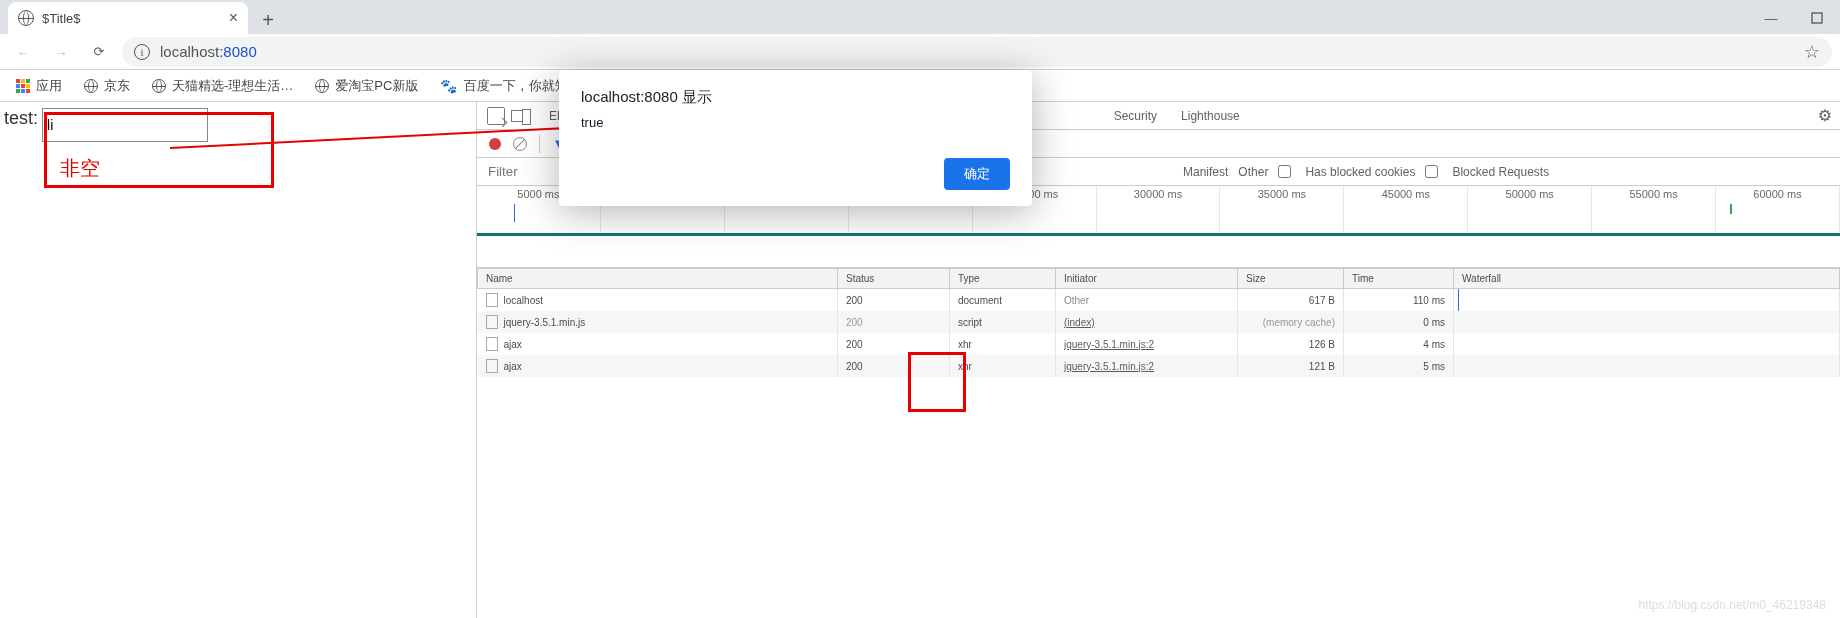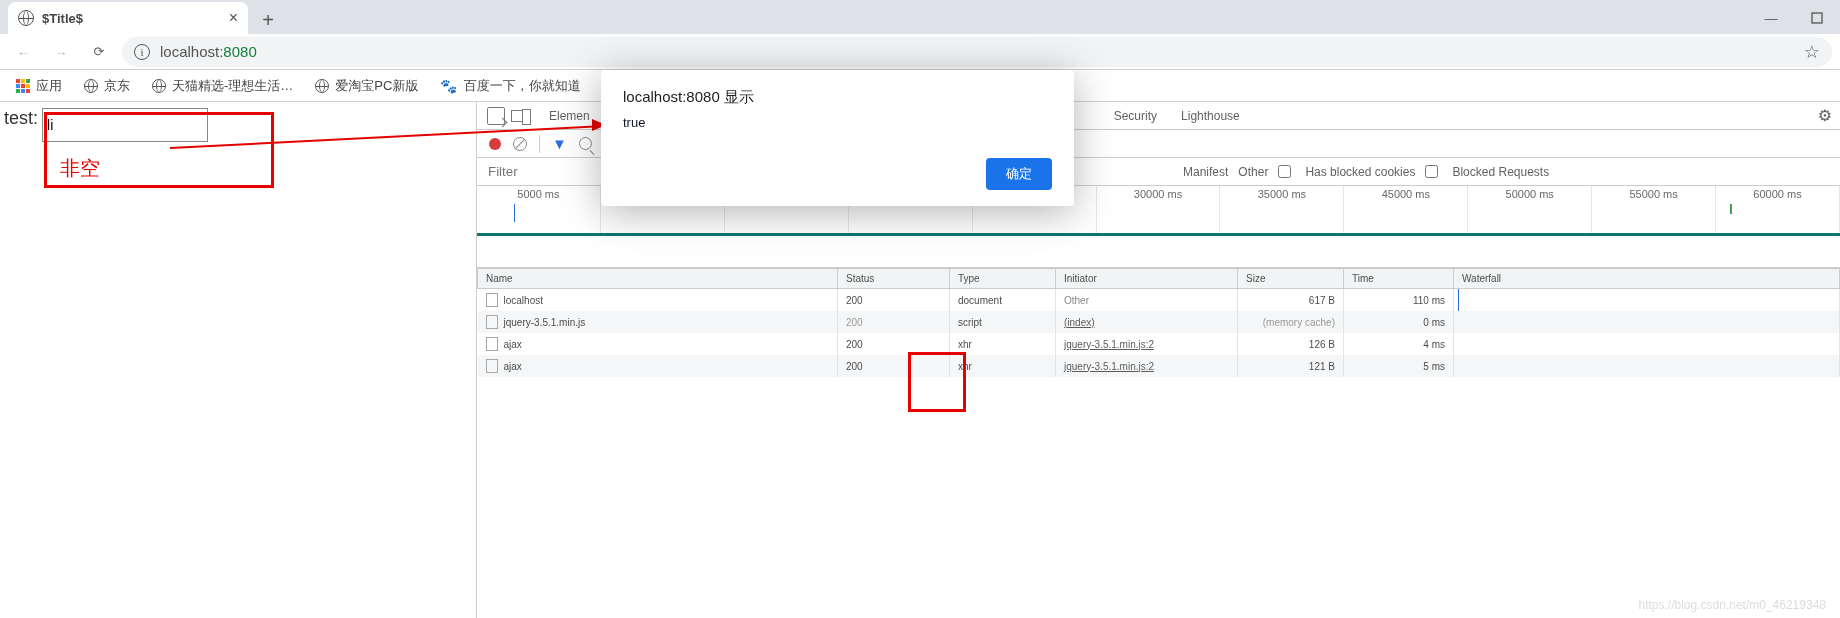--- a/index.html
+++ b/index.html
@@ -4,33 +4,33 @@
 <style>
   * { box-sizing: border-box; margin: 0; padding: 0; font-family: "Segoe UI", Arial, sans-serif; }
   body { width: 1840px; height: 618px; background: #fff; font-size: 13px; color: #333; overflow: hidden; position: relative; }
 
   
   .tab-strip { height: 34px; background: #dee1e6; display: flex; align-items: flex-end; padding-left: 8px; }
   .tab { background: #fff; height: 32px; width: 240px; border-radius: 8px 8px 0 0; display: flex; align-items: center; padding: 0 10px; gap: 8px; font-size: 13px; color: #444; }
   .tab .globe { width: 16px; height: 16px; border: 1.2px solid #555; border-radius: 50%; position: relative; flex-shrink:0;}
   .tab .globe::before { content:""; position:absolute; inset:0; border-left:1.2px solid #555; border-right:1.2px solid #555; border-radius:50%; left:4px; right:4px;}
   .tab .globe::after { content:""; position:absolute; left:0; right:0; top:50%; border-top:1.2px solid #555;}
-  .tab .title { flex: 1; font-weight: bold; }
+  .tab .title { flex: 1; }
   .tab .close { font-size: 16px; color: #555; }
   .newtab { width: 28px; height: 28px; display:flex; align-items:center; justify-content:center; font-size: 20px; color: #555; margin-left:6px; }
   .window-controls { margin-left: auto; display: flex; }
   .window-controls div { width: 46px; height: 32px; display:flex; align-items:center; justify-content:center; color:#555; }
 
   
   .toolbar { height: 36px; border-bottom: 1px solid #d0d0d0; display: flex; align-items: center; padding: 0 8px; gap: 8px; background:#fff;}
   .icon-btn { width: 30px; height: 30px; display:flex; align-items:center; justify-content:center; color:#606367; border-radius:50%; }
   .nav-disabled { color: #b9b9b9; }
   .omnibox { flex: 1; height: 30px; background: #f1f3f4; border-radius: 15px; display:flex; align-items:center; padding: 0 12px; gap: 10px; color:#555; font-size: 15px;}
   .omnibox .info { width:16px; height:16px; border:1.3px solid #555; border-radius:50%; display:flex; align-items:center; justify-content:center; font-size:11px; font-family: Georgia, serif;}
-  .omnibox .url .rest { color:#15803d; }
+  .omnibox .url .rest { color:#1d4ed8; }
   .star { margin-left:auto; font-size:18px; color:#606367; }
 
   
   .bookmarks { height: 32px; border-bottom: 1px solid #d0d0d0; display:flex; align-items:center; padding: 0 16px; gap: 22px; font-size: 13px; color:#444;}
   .bookmarks .bm { display:flex; align-items:center; gap:6px; }
   .apps-ico { width:14px; height:14px; display:grid; grid-template-columns:repeat(3,1fr); grid-template-rows:repeat(3,1fr); gap:1px;}
   .apps-ico span:nth-child(1){background:#ea4335;} .apps-ico span:nth-child(2){background:#fbbc05;}
   .apps-ico span:nth-child(3){background:#34a853;} .apps-ico span:nth-child(4){background:#4285f4;}
   .apps-ico span:nth-child(5){background:#ea4335;} .apps-ico span:nth-child(6){background:#fbbc05;}
   .apps-ico span:nth-child(7){background:#34a853;} .apps-ico span:nth-child(8){background:#4285f4;}
@@ -94,21 +94,21 @@
   .doc-ic { width:12px; height:14px; border:1px solid #a7a7a7;}
   .num { text-align:right;}
   .fade { color:#999;}
   .link { text-decoration:underline; color:#5c5c5c;}
   .initiator-other { color:#888;}
   .wf-bar { width:4px; height:10px; background:#69a7e2; margin-left:2px;}
   .wf-col { position:relative;}
   .wf-side { position:absolute; top:0; bottom:0; left:4px; width:1px; background:#2b6fde;}
   
   
-  .alert { position:absolute; left:601px; top:70px; width:473px; background:#fff; border-radius:4px; box-shadow:0 6px 40px rgba(0,0,0,0.30); padding: 18px 22px 16px 22px; z-index:20;}
+  .alert { position:absolute; left:559px; top:70px; width:473px; background:#fff; border-radius:4px; box-shadow:0 6px 40px rgba(0,0,0,0.30); padding: 18px 22px 16px 22px; z-index:20;}
   .alert-title { font-size:15px; color:#222; margin-bottom:8px;}
   .alert-msg { font-size:13px; color:#0f172a; margin-bottom:28px;}
   .alert-btn { float:right; background:#1a73e8; color:#fff; padding:7px 20px; border-radius:4px; font-size:13px; border:none;}
   .alert::after{content:"";display:block;clear:both;}
 
   
   .wm { position:absolute; right:14px; bottom:6px; font-size:12px; color:#dcdcdc;}
 </style>
 </head>
 <body>

